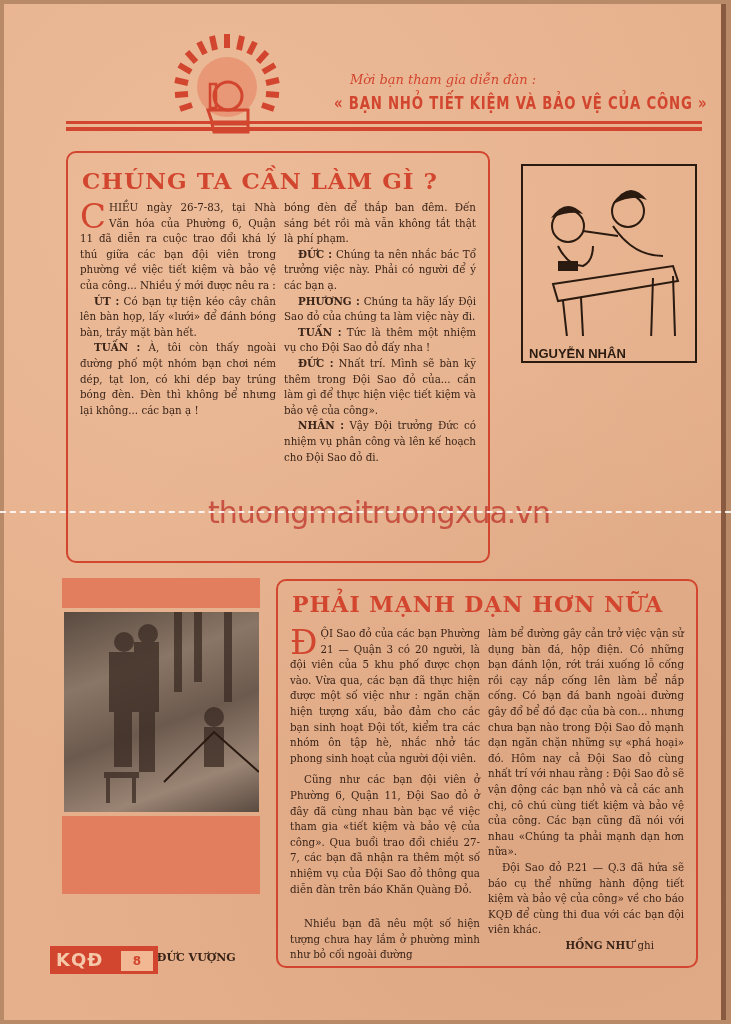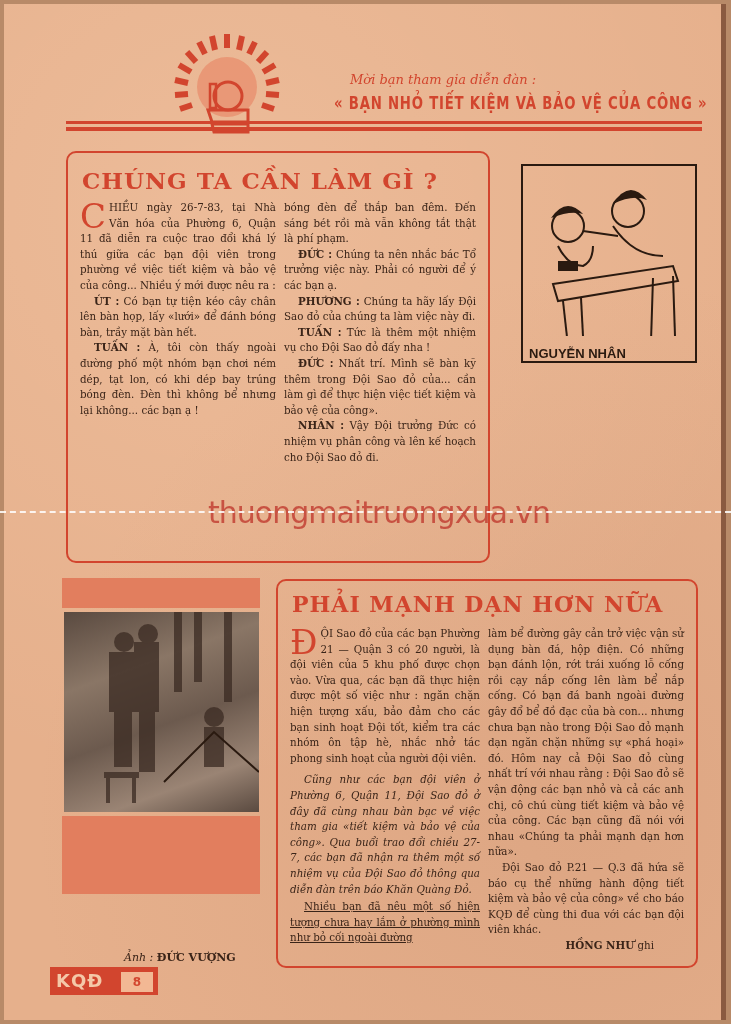--- a/index.html
+++ b/index.html
@@ -29,21 +29,21 @@
   .c1 { left:517px; top:160px; width:172px; height:195px; }
   .c2 { left:517px; top:357px; width:172px; height:196px; }
   .cap-small { position:absolute; font-family:Liberation Sans, sans-serif; font-size:13px; font-weight:bold; color:#2a1a10; }
   
   .photo-band { position:absolute; background:#e27e5e; }
   .photo { position:absolute; left:60px; top:608px; width:195px; height:200px;
      background: linear-gradient(160deg, #5a4a40 0%, #8a7666 30%, #6c5a4e 55%, #9a8474 80%, #5a4a40 100%); }
   .photo-caption { position:absolute; left:58px; top:903px; width:200px; font-size:10px; line-height:14px; font-style:italic; color:#3a2418; text-align:justify; }
   .photo-credit { position:absolute; left:120px; top:947px; font-size:11px; color:#3a2418; }
   .photo-credit b { font-weight:bold; }
-  .kqd { position:absolute; left:46px; top:963px; width:108px; height:28px; background:#d2452e; }
+  .kqd { position:absolute; left:46px; top:942px; width:108px; height:28px; background:#d2452e; }
   .kqd-logo { position:absolute; left:6px; top:3px; font-family:"DejaVu Sans", sans-serif; font-weight:bold; font-size:18px; color:#f4c8a8; letter-spacing:1px; }
   .kqd-page { position:absolute; left:70px; top:4px; width:32px; height:20px; background:#f2b894; border:1px solid #d2452e; font-family:"DejaVu Sans", sans-serif; font-weight:bold; font-size:12px; color:#d2452e; text-align:center; line-height:20px; }
   .watermark { position:absolute; left:180px; top:495px; font-family:"DejaVu Sans", sans-serif; font-size:30px; color:rgba(190,50,40,0.75); letter-spacing:-1px; white-space:nowrap;margin-left:28px; }
   .dash { position:absolute; left:0; top:511px; width:731px; border-top:2px dashed rgba(255,255,255,0.85); }
   .signature { font-weight:bold; }
 </style>
 </head>
 <body>
 
 <div class="page">
@@ -142,22 +142,22 @@
     </svg>
   </div>
   <div class="photo-band" style="left:58px;top:812px;width:198px;height:78px;"></div>
   <div class="photo-credit"><i>Ảnh : </i><b>ĐỨC VƯỢNG</b></div>
 
   <div class="box box2"></div>
   <div class="art-title" style="left:288px;top:587px;font-size:22px;">PHẢI MẠNH DẠN HƠN NỮA</div>
 
   <div class="col" style="left:286px;top:622px;width:190px;">
     <p class="first"><span class="dropcap">Đ</span><span>ỘI Sao đỏ của các bạn Phường 21 — Quận 3 có 20 người, là đội viên của 5 khu phố được chọn vào. Vừa qua, các bạn đã thực hiện được một số việc như : ngăn chặn hiện tượng xấu, bảo đảm cho các bạn sinh hoạt Đội tốt, kiểm tra các nhóm ôn tập hè, nhắc nhở tác phong sinh hoạt của người đội viên.</span></p>
-    <p style="margin-top:6px;font-style:italic;"><span>Cũng như các bạn đội viên ở Phường 6, Quận 11, Đội Sao đỏ ở đây đã cùng nhau bàn bạc về việc tham gia «tiết kiệm và bảo vệ của công». Qua buổi trao đổi chiều 27-7, các bạn đã nhận ra thêm một số nhiệm vụ của Đội Sao đỏ thông qua diễn đàn trên báo Khăn Quàng Đỏ.</span></p>
-    <p style="margin-top:2px;text-decoration:underline;"><span>Nhiều bạn đã nêu một số hiện tượng chưa hay lắm ở phường mình như bỏ cối ngoài đường</span></p>
+    <p style="margin-top:6px;"><span>Cũng như các bạn đội viên ở Phường 6, Quận 11, Đội Sao đỏ ở đây đã cùng nhau bàn bạc về việc tham gia «tiết kiệm và bảo vệ của công». Qua buổi trao đổi chiều 27-7, các bạn đã nhận ra thêm một số nhiệm vụ của Đội Sao đỏ thông qua diễn đàn trên báo Khăn Quàng Đỏ.</span></p>
+    <p style="margin-top:19px;"><span>Nhiều bạn đã nêu một số hiện tượng chưa hay lắm ở phường mình như bỏ cối ngoài đường</span></p>
   </div>
 
   <div class="col" style="left:484px;top:622px;width:196px;">
     <p class="first"><span>làm bể đường gây cản trở việc vận sử dụng bàn đá, hộp điện. Có những bạn đánh lộn, rớt trái xuống lỗ cống rồi cạy nắp cống lên làm bể nắp cống. Có bạn đá banh ngoài đường gây đổ bể đồ đạc của bà con... nhưng chưa bạn nào trong Đội Sao đỏ mạnh dạn ngăn chặn những sự «phá hoại» đó. Hôm nay cả Đội Sao đỏ cùng nhất trí với nhau rằng : Đội Sao đỏ sẽ vận động các bạn nhỏ và cả các anh chị, cô chú cùng tiết kiệm và bảo vệ của công. Các bạn cũng đã nói với nhau «Chúng ta phải mạnh dạn hơn nữa».</span></p>
     <p><span>Đội Sao đỏ P.21 — Q.3 đã hứa sẽ báo cụ thể những hành động tiết kiệm và bảo vệ của công» về cho báo KQĐ để cùng thi đua với các bạn đội viên khác.</span></p>
     <p style="text-align:right;padding-right:30px;"><span class="signature">HỒNG NHƯ</span><span> ghi</span></p>
   </div>
 
   <div class="kqd">
     <span class="kqd-logo">KQĐ</span>

